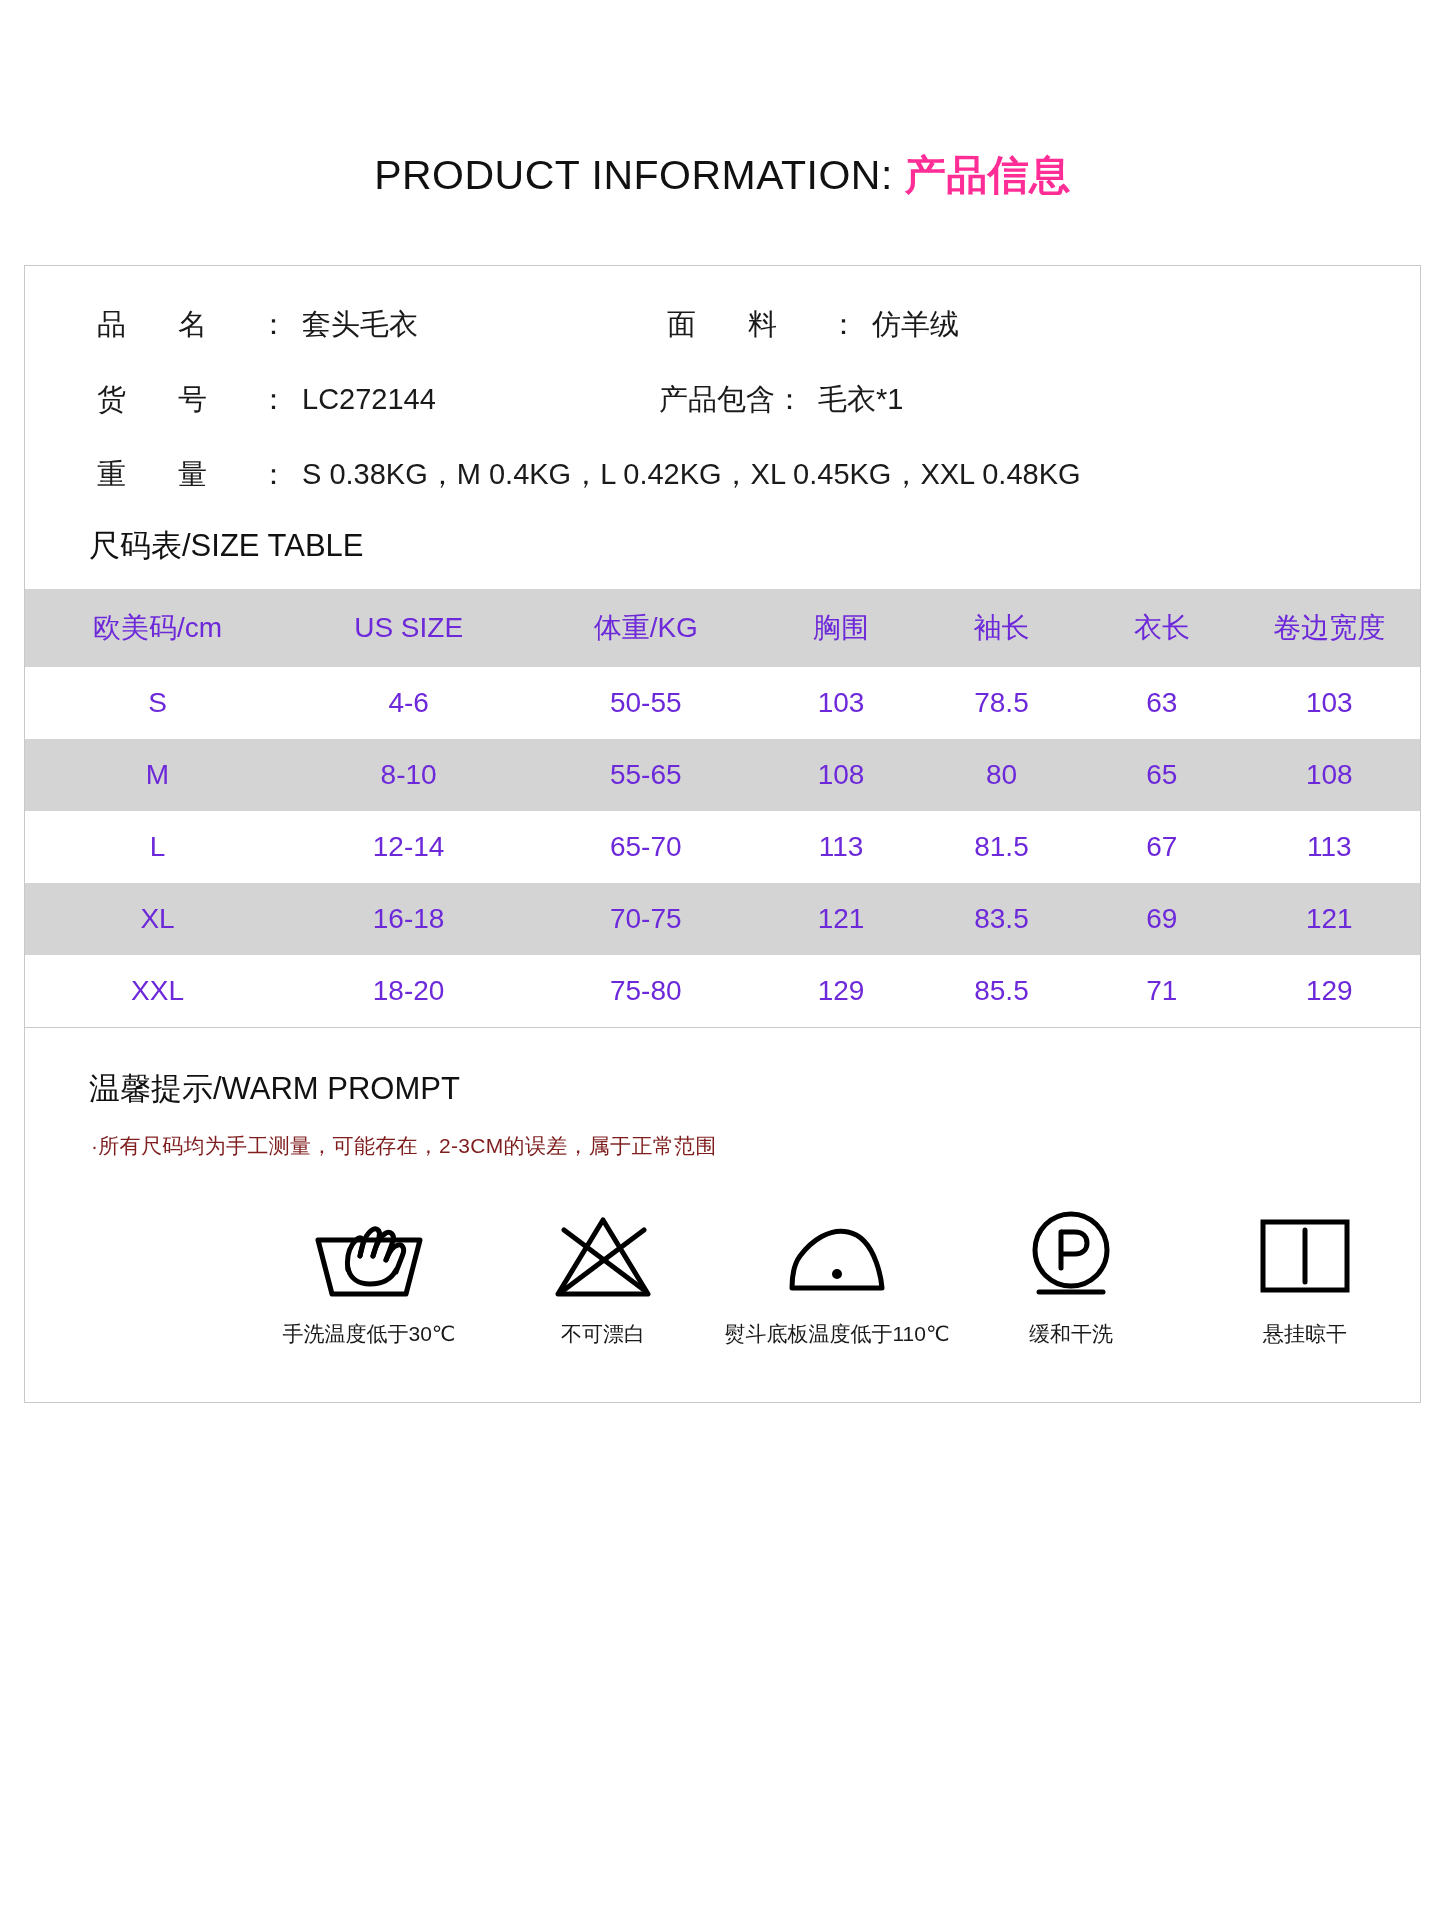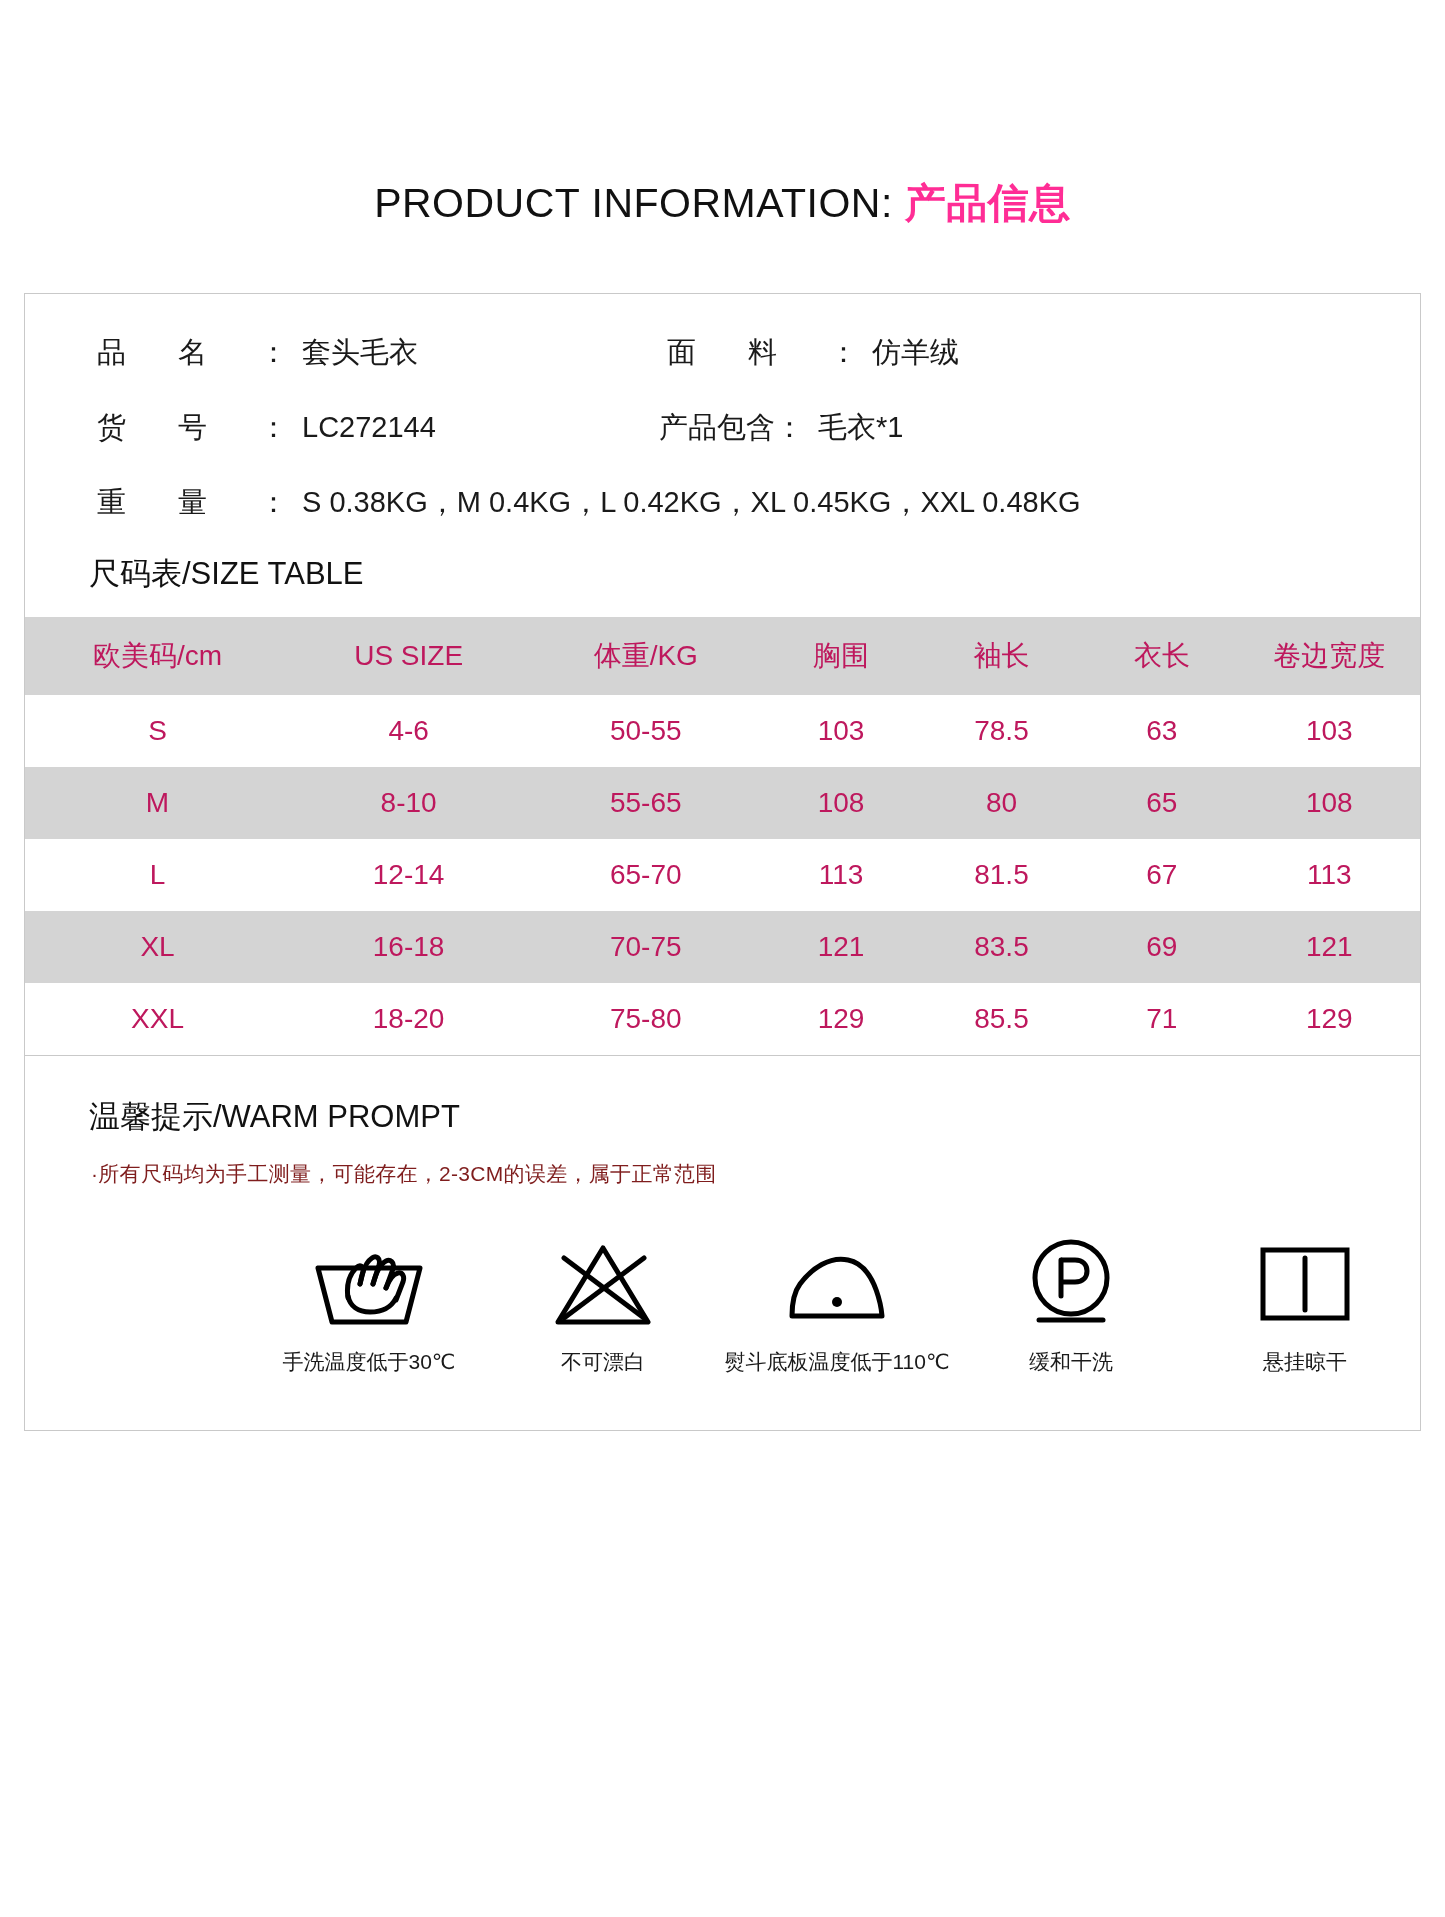--- a/index.html
+++ b/index.html
@@ -22,21 +22,20 @@
     padding: 0 18px;
   }
 
   
   .title-row {
     text-align: center;
     padding-top: 148px;
     font-size: 41px;
     letter-spacing: 0.5px;
     white-space: nowrap;
-    margin-top: 28px;
   }
   .title-en {
     color: #111111;
     font-weight: 400;
   }
   .title-cn {
     color: #ff2d95;
     font-weight: 700;
     margin-left: 12px;
   }
@@ -107,21 +106,21 @@
   table.size-table {
     width: 100%;
     border-collapse: collapse;
     font-size: 28px;
   }
   table.size-table th,
   table.size-table td {
     text-align: center;
     padding: 20px 0;
     font-weight: 400;
-    color: #be185d;
+    color: #6d28d9;
   }
   table.size-table thead tr { background: #d4d4d4; }
   table.size-table tbody tr.alt { background: #d4d4d4; }
   table.size-table thead th:first-child,
   table.size-table tbody td:first-child { width: 19%; }
   table.size-table thead th:nth-child(2),
   table.size-table tbody td:nth-child(2) { width: 17%; }
   table.size-table thead th:nth-child(3),
   table.size-table tbody td:nth-child(3) { width: 17%; }
   table.size-table thead th:nth-child(4),

